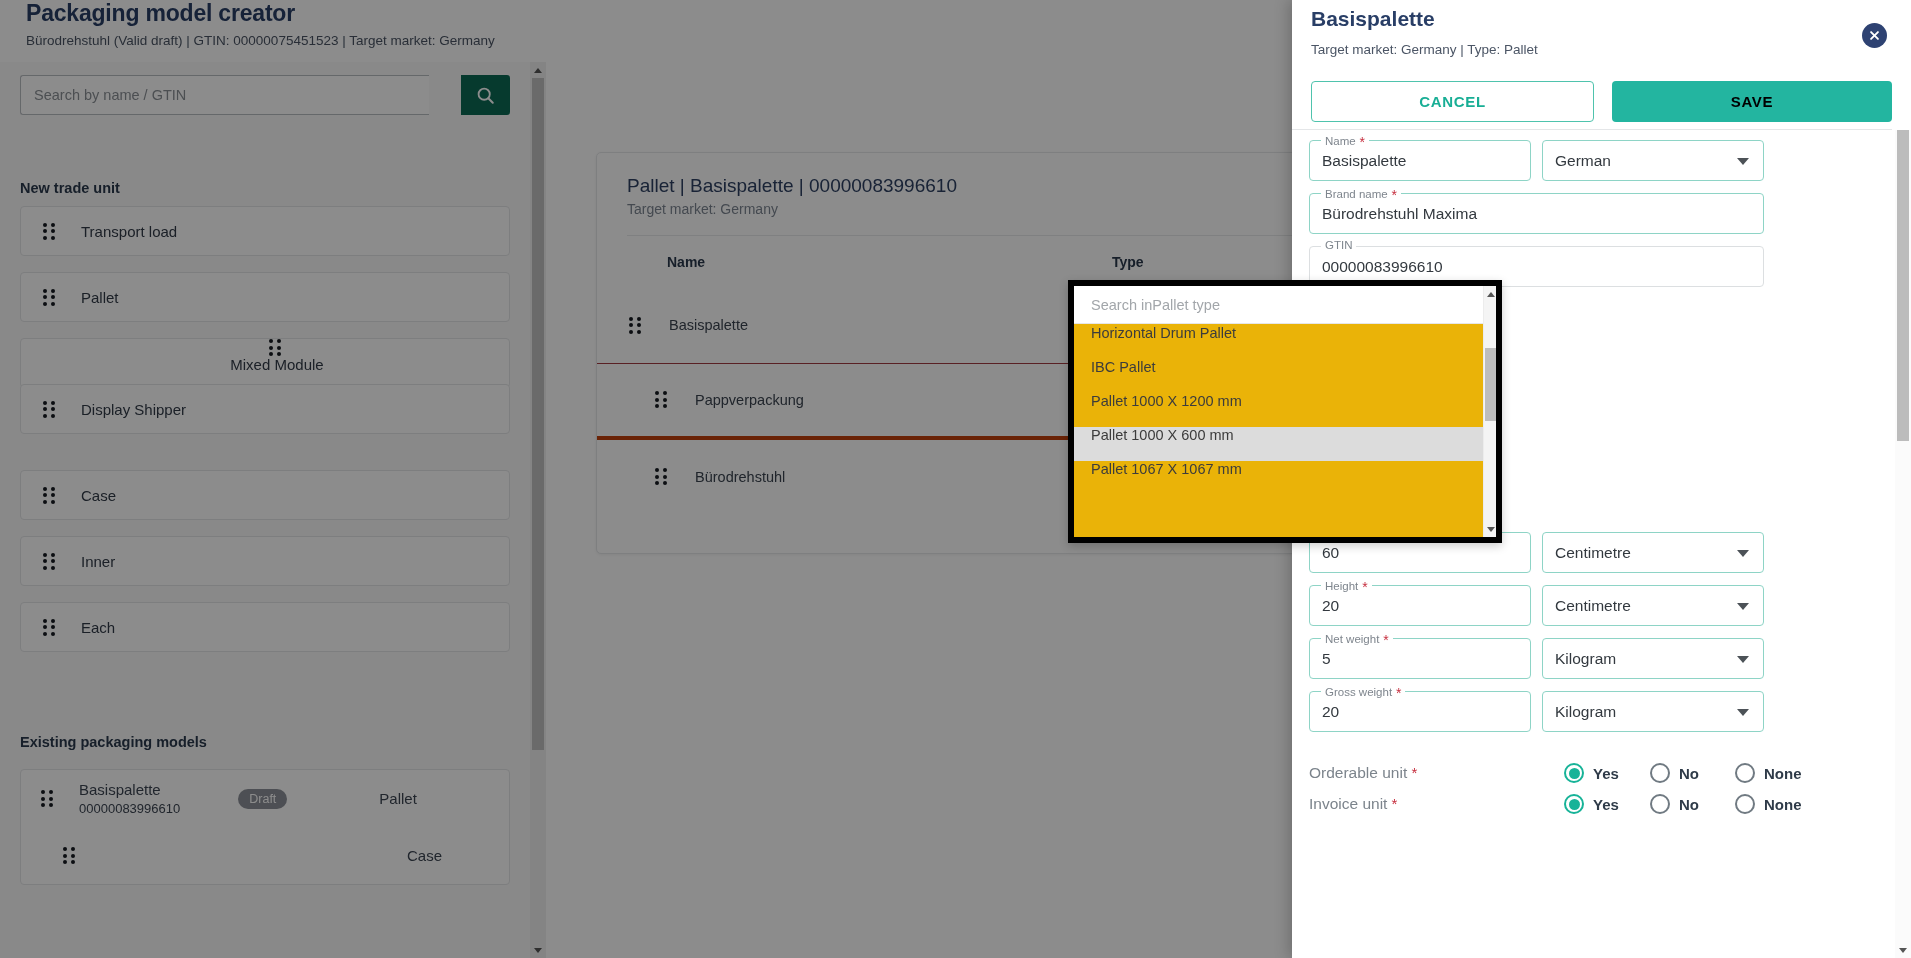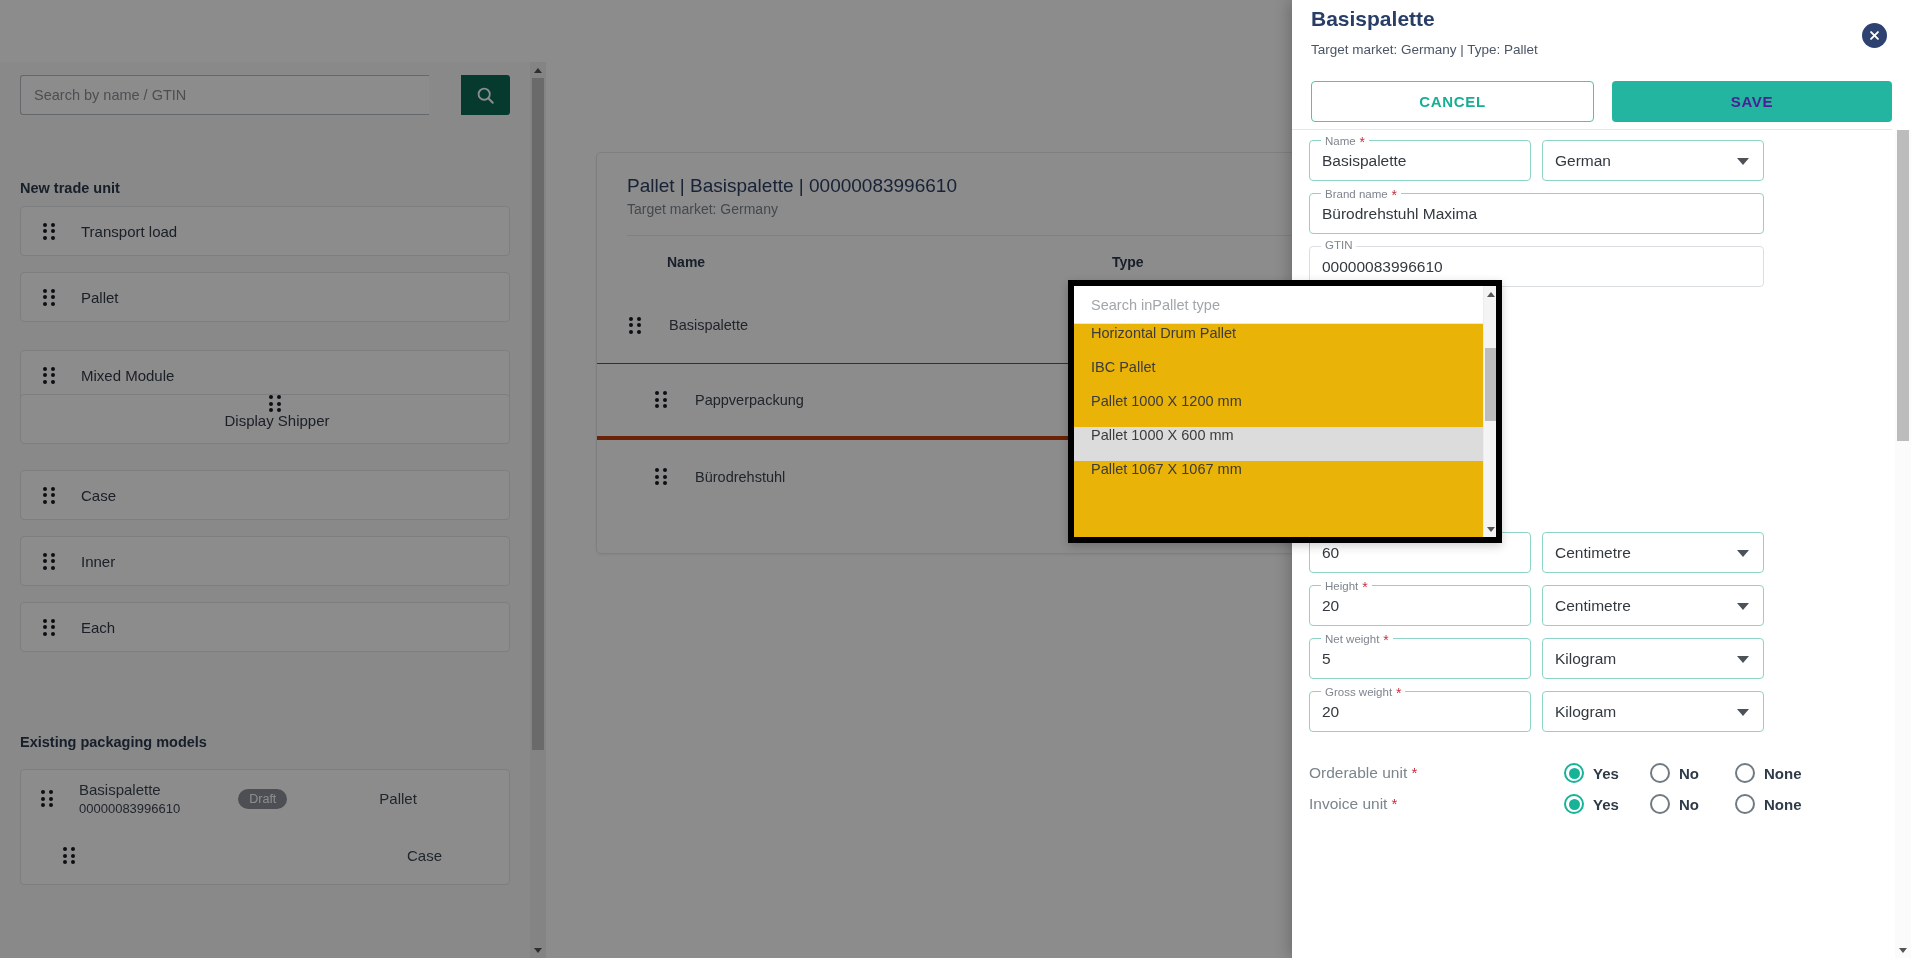--- a/index.html
+++ b/index.html
@@ -92,21 +92,21 @@
   .close-btn { position:absolute; right:24px; top:23px; width:25px; height:25px; border-radius:50%;
                background:#2e4272; display:flex; align-items:center; justify-content:center; cursor:pointer; }
   .btn-cancel {
     position:absolute; left:19px; top:81px; width:283px; height:41px;
     border:1px solid #4fc3ad; border-radius:4px; background:#fff; color:#18ae95;
     font-size:15px; font-weight:bold; letter-spacing:.7px; cursor:pointer;
     font-family:"Liberation Sans", sans-serif;
   }
   .btn-save {
     position:absolute; left:320px; top:81px; width:280px; height:41px;
-    border:none; border-radius:4px; background:#23b5a0; color:#4c1d95;
+    border:none; border-radius:4px; background:#23b5a0; color:#000000;
     font-size:15px; font-weight:bold; letter-spacing:.7px; cursor:pointer;
     font-family:"Liberation Sans", sans-serif;
   }
   .dlg-top-div { position:absolute; left:0; top:129px; width:600px; height:1px; background:#e4e6e8; z-index:6;}
 
   .dlg-body { position:absolute; left:0; top:130px; width:603px; bottom:0; overflow:hidden; }
 
   
   .fld { position:absolute;text-align:center; }
   .fld .box {
@@ -159,20 +159,24 @@
 
   
   .dlg-sb { position:absolute; right:0; top:0; width:16px; bottom:0; background:#fbfbfb; }
   .dlg-sb .thumb { position:absolute; left:2px; width:12px; top:16px; height:425px; background:#bcbcbc; }
 </style>
 </head>
 <body>
 
 <div id="app">
 
+  <div class="app-header">
+    <div class="app-title">Packaging model creator</div>
+    <div class="app-sub">Bürodrehstuhl (Valid draft) | GTIN: 00000075451523 | Target market: Germany</div>
+  </div>
 
   <div class="left-pane">
     <div class="pane-scroll">
 
       <div class="search-wrap">
         <input class="search-input" value="" placeholder="Search by name / GTIN" style="">
         <div class="search-btn">
           <svg width="21" height="21" viewBox="0 0 24 24">
             <circle cx="10.5" cy="10.5" r="6.4" fill="none" stroke="#fff" stroke-width="2.1"></circle>
             <line x1="15.2" y1="15.2" x2="20.3" y2="20.3" stroke="#fff" stroke-width="2.3" stroke-linecap="round"></line>
@@ -198,32 +202,32 @@
             <span class="drag-dots" style="margin-left: 22px;">
               <i></i>
               <i></i>
               <i></i>
               <i></i>
               <i></i>
               <i></i>
             </span>
             <span class="lbl" style="margin-left: 24px;">Pallet</span>
           </div>
-          <div class="tu-card" style="top: 288px;">
+          <div class="tu-card" style="top: 276px; flex-direction: column;">
             <span class="drag-dots" style="margin-left: 22px;">
               <i></i>
               <i></i>
               <i></i>
               <i></i>
               <i></i>
               <i></i>
             </span>
             <span class="lbl" style="margin-left: 24px;">Mixed Module</span>
           </div>
-          <div class="tu-card" style="top: 332px; flex-direction: column;">
+          <div class="tu-card" style="top: 322px;">
             <span class="drag-dots" style="margin-left: 22px;">
               <i></i>
               <i></i>
               <i></i>
               <i></i>
               <i></i>
               <i></i>
             </span>
             <span class="lbl" style="margin-left: 24px;">Display Shipper</span>
           </div>

